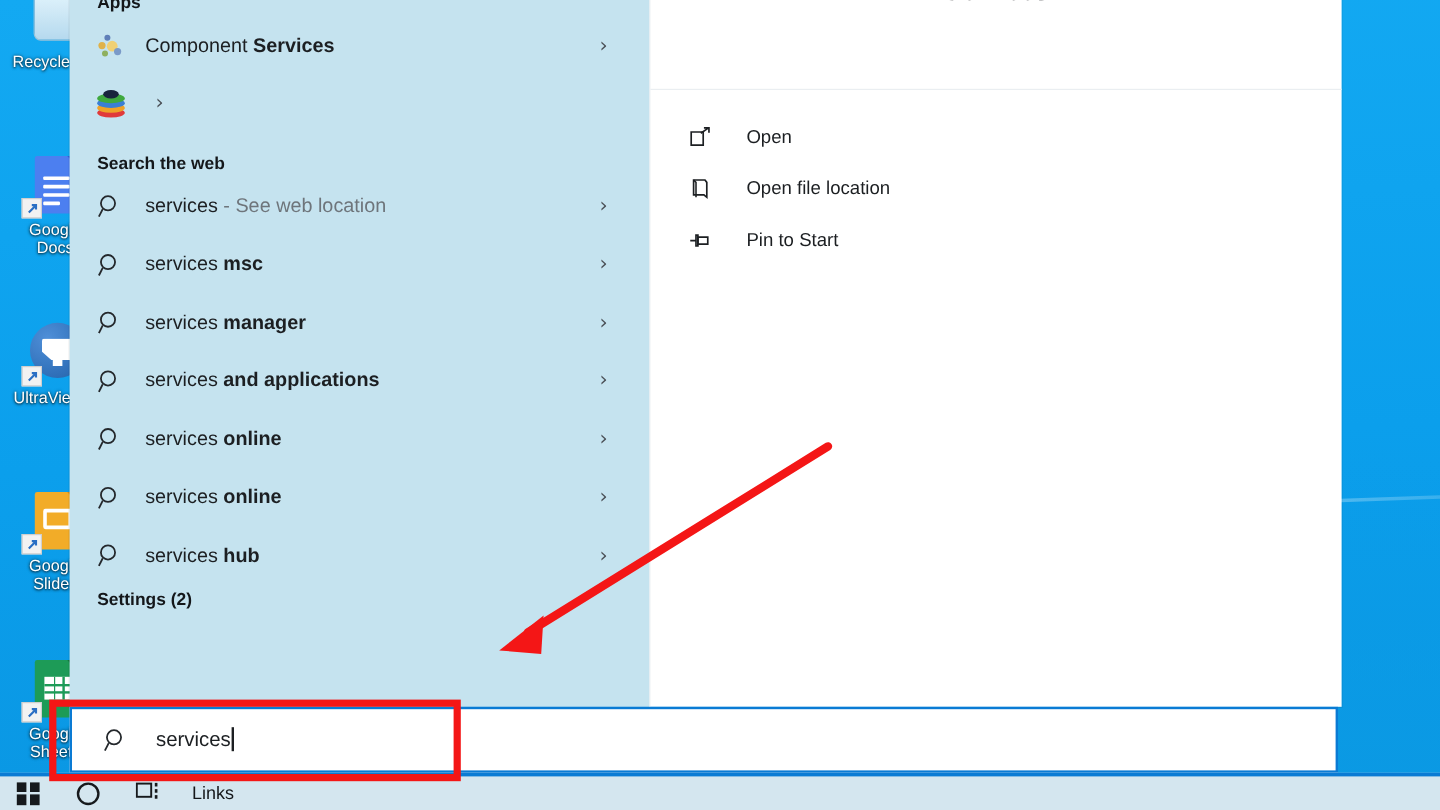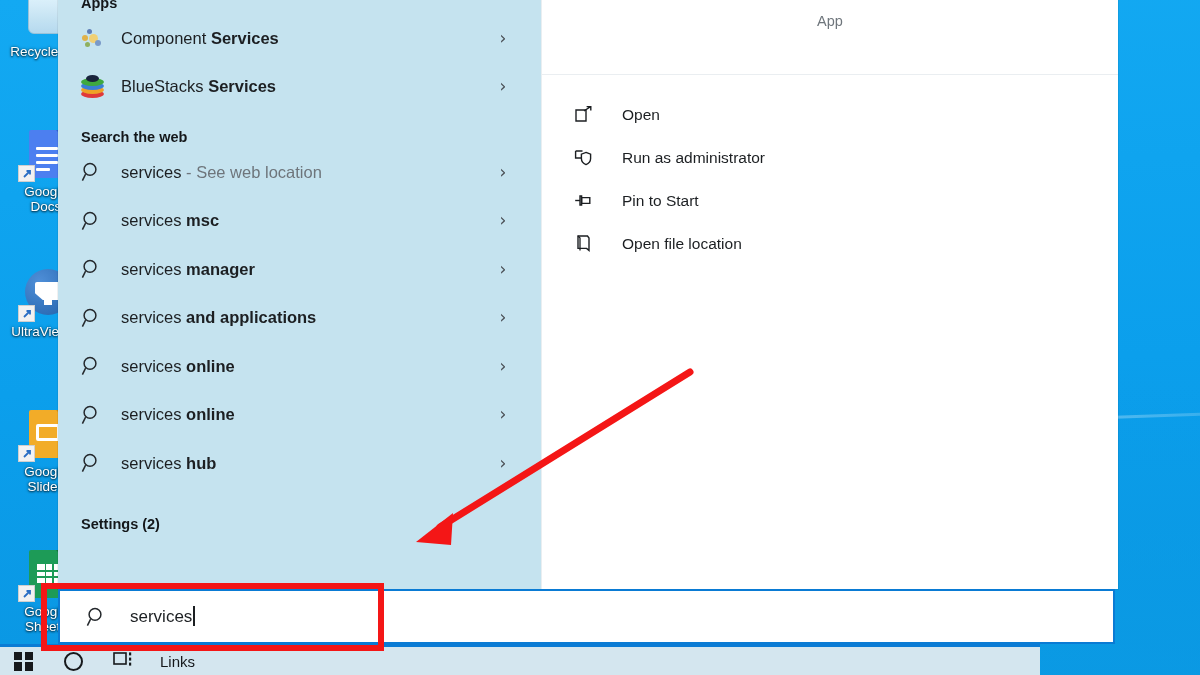--- a/index.html
+++ b/index.html
@@ -308,21 +308,21 @@
     height: 20px;
     background: #1c1f22;
     vertical-align: -4px;
     margin-left: 1px;
   }
 
   
   #taskbar {
     position: absolute;
     left: 0; bottom: 0;
-    width: 1040px;
+    width: 1200px;
     height: 31px;
     background: #d4e6ef;
     border-top: 3px solid #0a7bd4;
     display: flex;
     align-items: center;
   }
   #start-btn {
     width: 47px; height: 28px;
     display: flex; align-items: center; justify-content: center;
   }
@@ -470,21 +470,20 @@
     <div class="result-row">
       <div class="result-ico">
         <div class="bluestacks">
           <i class="bs-layer" style="top:15px;background:#e03a3a"></i>
           <i class="bs-layer" style="top:11px;background:#efa227"></i>
           <i class="bs-layer" style="top:7px;background:#3a7fd5"></i>
           <i class="bs-layer" style="top:3px;background:#3fa93f"></i>
           <i class="bs-layer" style="top:0;width:13px;left:5px;height:7px;background:#19243c;border-radius:50%"></i>
         </div>
       </div>
-      <div class="result-text"><span class="lite">BlueStacks </span><span class="bold">Services</span></div>
       <div class="chev">›</div>
     </div>
 
     <div class="section-head" style="margin-top:15px">Search the web</div>
 
     <div class="result-row">
       <div class="result-ico">
         <svg class="mag" viewBox="0 0 22 22">
             <circle cx="9" cy="8.4" r="5.9" fill="none" stroke="#24282c" stroke-width="1.5"></circle>
             <path d="M4.6 13.2 L1.4 19.6" stroke="#24282c" stroke-width="1.5" fill="none"></path>
@@ -553,73 +552,63 @@
       <div class="result-ico">
         <svg class="mag" viewBox="0 0 22 22">
             <circle cx="9" cy="8.4" r="5.9" fill="none" stroke="#24282c" stroke-width="1.5"></circle>
             <path d="M4.6 13.2 L1.4 19.6" stroke="#24282c" stroke-width="1.5" fill="none"></path>
           </svg>
       </div>
       <div class="result-text"><span class="lite">services </span><span class="bold">hub</span></div>
       <div class="chev">›</div>
     </div>
 
-    <div class="section-head" style="margin-top:25px">Settings (2)</div>
+    <div class="section-head" style="margin-top:1px">Settings (2)</div>
   </div>
 
   <div id="right-pane">
 
     <div id="app-header">
       <div id="app-title">Services</div>
-      <div id="app-subtitle">App</div>
     </div>
 
     <div id="actions-wrap">
 
       <div class="action-row">
         <span class="action-ico">
           <svg viewBox="0 0 19 19">
               <path d="M2 5 H12 V16 H2 Z" fill="none" stroke="#1c1f22" stroke-width="1.4"></path>
               <path d="M10 6 L16.5 1.6 M12.6 1.6 H16.8 V5.6" fill="none" stroke="#1c1f22" stroke-width="1.4"></path>
             </svg>
         </span>
         <span class="action-label">Open</span>
       </div>
 
+
       <div class="action-row">
         <span class="action-ico">
           <svg viewBox="0 0 19 19">
-              <path d="M1.6 3 H8.5 M1.6 3 V10 H7" fill="none" stroke="#1c1f22" stroke-width="1.4"></path>
-              <path d="M12 4.4 L16.6 6.2 V10.6 C16.6 13.4 14.6 15.6 12 16.6 C9.4 15.6 7.4 13.4 7.4 10.6 V6.2 Z" fill="none" stroke="#1c1f22" stroke-width="1.4"></path>
+              <path d="M4 2 H13.5 L15 4 V16.4 L12.6 14.4 H4 Z" fill="none" stroke="#1c1f22" stroke-width="1.4"></path>
+              <path d="M4 2 L6 4 V16.4" fill="none" stroke="#1c1f22" stroke-width="1.3"></path>
             </svg>
         </span>
-        <span class="action-label">Run as administrator</span>
+        <span class="action-label">Open file location</span>
       </div>
 
       <div class="action-row">
         <span class="action-ico">
           <svg viewBox="0 0 19 19">
               <path d="M1.2 9.5 H6" stroke="#1c1f22" stroke-width="1.4" fill="none"></path>
               <path d="M6 5 H7.6 V14 H6 Z" fill="none" stroke="#1c1f22" stroke-width="1.4"></path>
               <path d="M7.6 6.6 H15.8 V12.4 H7.6 Z" fill="none" stroke="#1c1f22" stroke-width="1.4"></path>
             </svg>
         </span>
         <span class="action-label">Pin to Start</span>
       </div>
 
-      <div class="action-row">
-        <span class="action-ico">
-          <svg viewBox="0 0 19 19">
-              <path d="M4 2 H13.5 L15 4 V16.4 L12.6 14.4 H4 Z" fill="none" stroke="#1c1f22" stroke-width="1.4"></path>
-              <path d="M4 2 L6 4 V16.4" fill="none" stroke="#1c1f22" stroke-width="1.3"></path>
-            </svg>
-        </span>
-        <span class="action-label">Open file location</span>
-      </div>
-
     </div>
   </div>
 </div>
 
 <div id="searchbar">
   <span id="search-mag">
     <svg viewBox="0 0 22 22">
         <circle cx="9" cy="8.4" r="5.9" fill="none" stroke="#24282c" stroke-width="1.5"></circle>
         <path d="M4.6 13.2 L1.4 19.6" stroke="#24282c" stroke-width="1.5" fill="none"></path>
       </svg>

